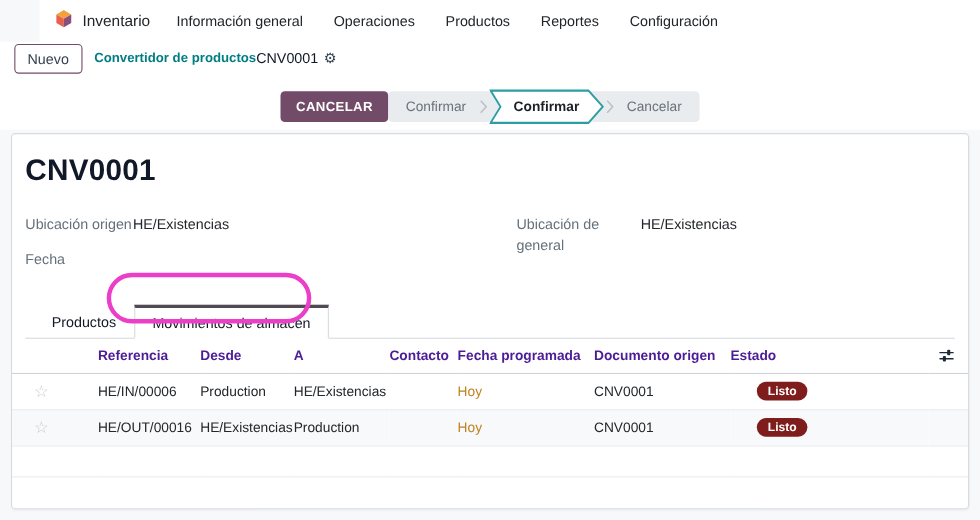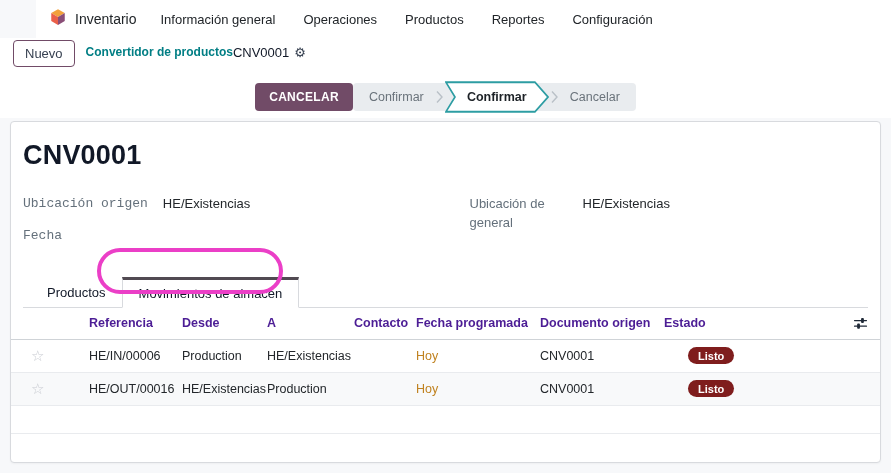--- a/index.html
+++ b/index.html
@@ -39,21 +39,21 @@
 
   
   .sheet { position:relative; margin:3px 10px 0; height:342px; background:#fff;
            border:1px solid #d8dade; border-radius:4px; box-shadow:0 1px 2px rgba(0,0,0,.04); }
   .sheet-pad { padding:18px 12px 0; }
   .rec-title { font-size:27px; font-weight:700; color:#111827; letter-spacing:.2px; cursor:text; }
 
   .fields { display:grid; grid-template-columns:1fr 1fr; column-gap:48px; margin-top:24px; }
   .field { display:flex; margin-bottom:13px; font-size:13px; line-height:1.45; }
   .flabel { color:#64707b; }
-  .field-left .flabel { margin-right:15px;font-family:Liberation Mono, monospace; }
+  .field-left .flabel { margin-right:1px; }
   .field-right .flabel { width:113px; flex-shrink:0; }
   .fvalue { color:#23272b; cursor:text; }
   sup.help { color:#017E84; font-size:9px; margin-left:2px; cursor:pointer; }
 
   
   .tabbar { display:flex; align-items:flex-end; border-bottom:1px solid #d8dade; margin-top:18px;
             padding-left:8px; }
   .tab { font-size:13px; color:#111827; padding:0 16px; line-height:29px; cursor:pointer; }
   .tab.active { background:#fff; border:1px solid #d8dade; border-bottom:1px solid #fff;
                 border-top:3px solid #514a52; margin-bottom:-1px; line-height:27px; }

